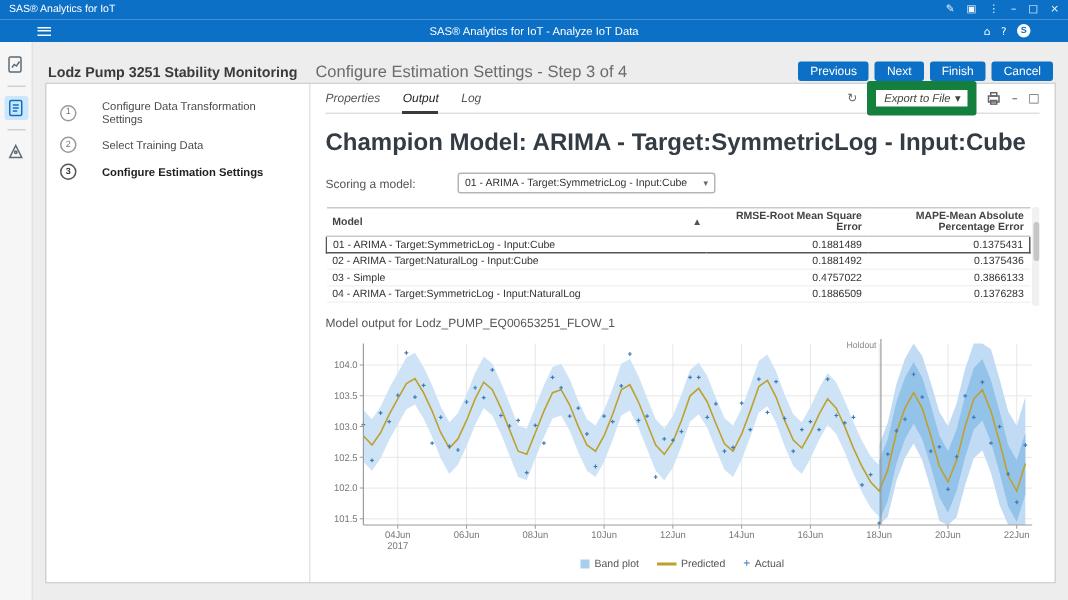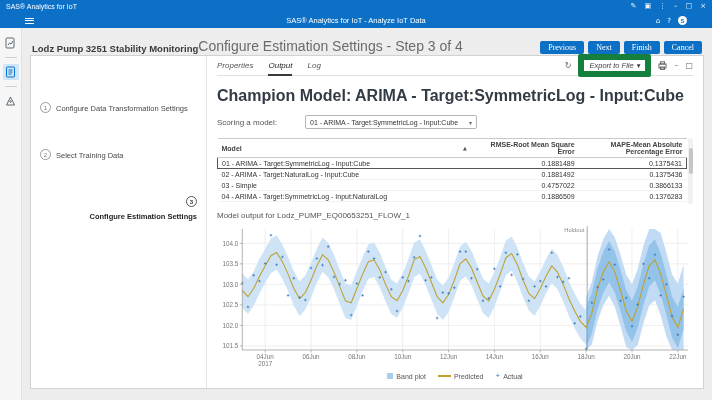--- a/index.html
+++ b/index.html
@@ -24,31 +24,31 @@
   .rail-sep { width:12px; border-top:1px solid #cfcfcf; margin:2px 0; }
   .rail-item { width:16px; height:16px; display:flex; align-items:center; justify-content:center; border-radius:2px; cursor:pointer; }
   .rail-item.sel { background:#cde6f9; }
   .rail-item svg { stroke:#5e6a73; fill:none; stroke-width:1; }
   .rail-item.sel svg { stroke:var(--accent); }
 
   
   .main { position:absolute; left:22px; right:0; top:28px; bottom:0; background:#ededed; }
   .page-header { display:flex; align-items:flex-end; padding:21px 10px 0 10px; height:26px; }
   .ph-title { font-size:9.5px; font-weight:bold; color:#3a3a3a; }
-  .ph-sub { font-size:14px; color:#6b6b6b; }
+  .ph-sub { font-size:11px; color:#6b6b6b; margin-left:12px; }
   .ph-buttons { margin-left:auto; display:flex; gap:4px; }
-  .btn { background:var(--accent); color:#fff; font-size:8px; padding:2px 8px; border-radius:2px; border:none; cursor:pointer; font-family:Liberation Serif, serif; }
+  .btn { background:var(--accent); color:#fff; font-size:8px; padding:2px 8px; border-radius:2px; border:none; cursor:pointer; font-family:Liberation Sans, sans-serif; }
 
   .card { position:absolute; left:8px; right:8px; top:27px; bottom:11px; background:#fff; border:1px solid #d2d2d2; display:flex; }
 
   
   .steps { width:176px; border-right:1px solid #e4e4e4; padding:10px 9px; flex:none; }
-  .step { display:flex; align-items:flex-end; gap:5px; margin-bottom:7px; font-size:7.5px; color:#4a4a4a; cursor:pointer;margin-top:36px; }
+  .step { display:flex; align-items:center; gap:17px; margin-bottom:7px; font-size:7.5px; color:#4a4a4a; cursor:pointer; }
   .step-circle { width:11px; height:11px; border:1px solid #9a9a9a; border-radius:50%; display:flex; align-items:center; justify-content:center; font-size:6px; color:#777; flex:none; background:#fff; }
-  .step.active { font-weight:bold; color:#1e1e1e;flex-direction:column; }
+  .step.active { font-weight:bold; color:#1e1e1e; }
   .step.active .step-circle { border-color:#555; color:#333; }
 
   
   .panel { flex:1; display:flex; flex-direction:column; padding:0 10px; min-width:0; }
   .tabs-row { display:flex; align-items:center; border-bottom:1px solid #e0e0e0; height:20px; flex:none;font-style:italic; }
   .tab { font-size:8px; color:#555; margin-right:15px; padding:6px 0 4px; cursor:pointer; border-bottom:2px solid transparent; }
   .tab.active { color:#1f1f1f; border-bottom-color:#3a3a3a; }
   .tools { margin-left:auto; display:flex; align-items:center; gap:7px; color:#666; font-size:8px; }
   .tools .icon { cursor:pointer; }
   .export-btn { border:6px solid #15803d; border-radius:2px; padding:1px 5px; font-size:7.5px; color:#444; display:flex; gap:3px; align-items:flex-start; cursor:pointer; background:#fff; }

